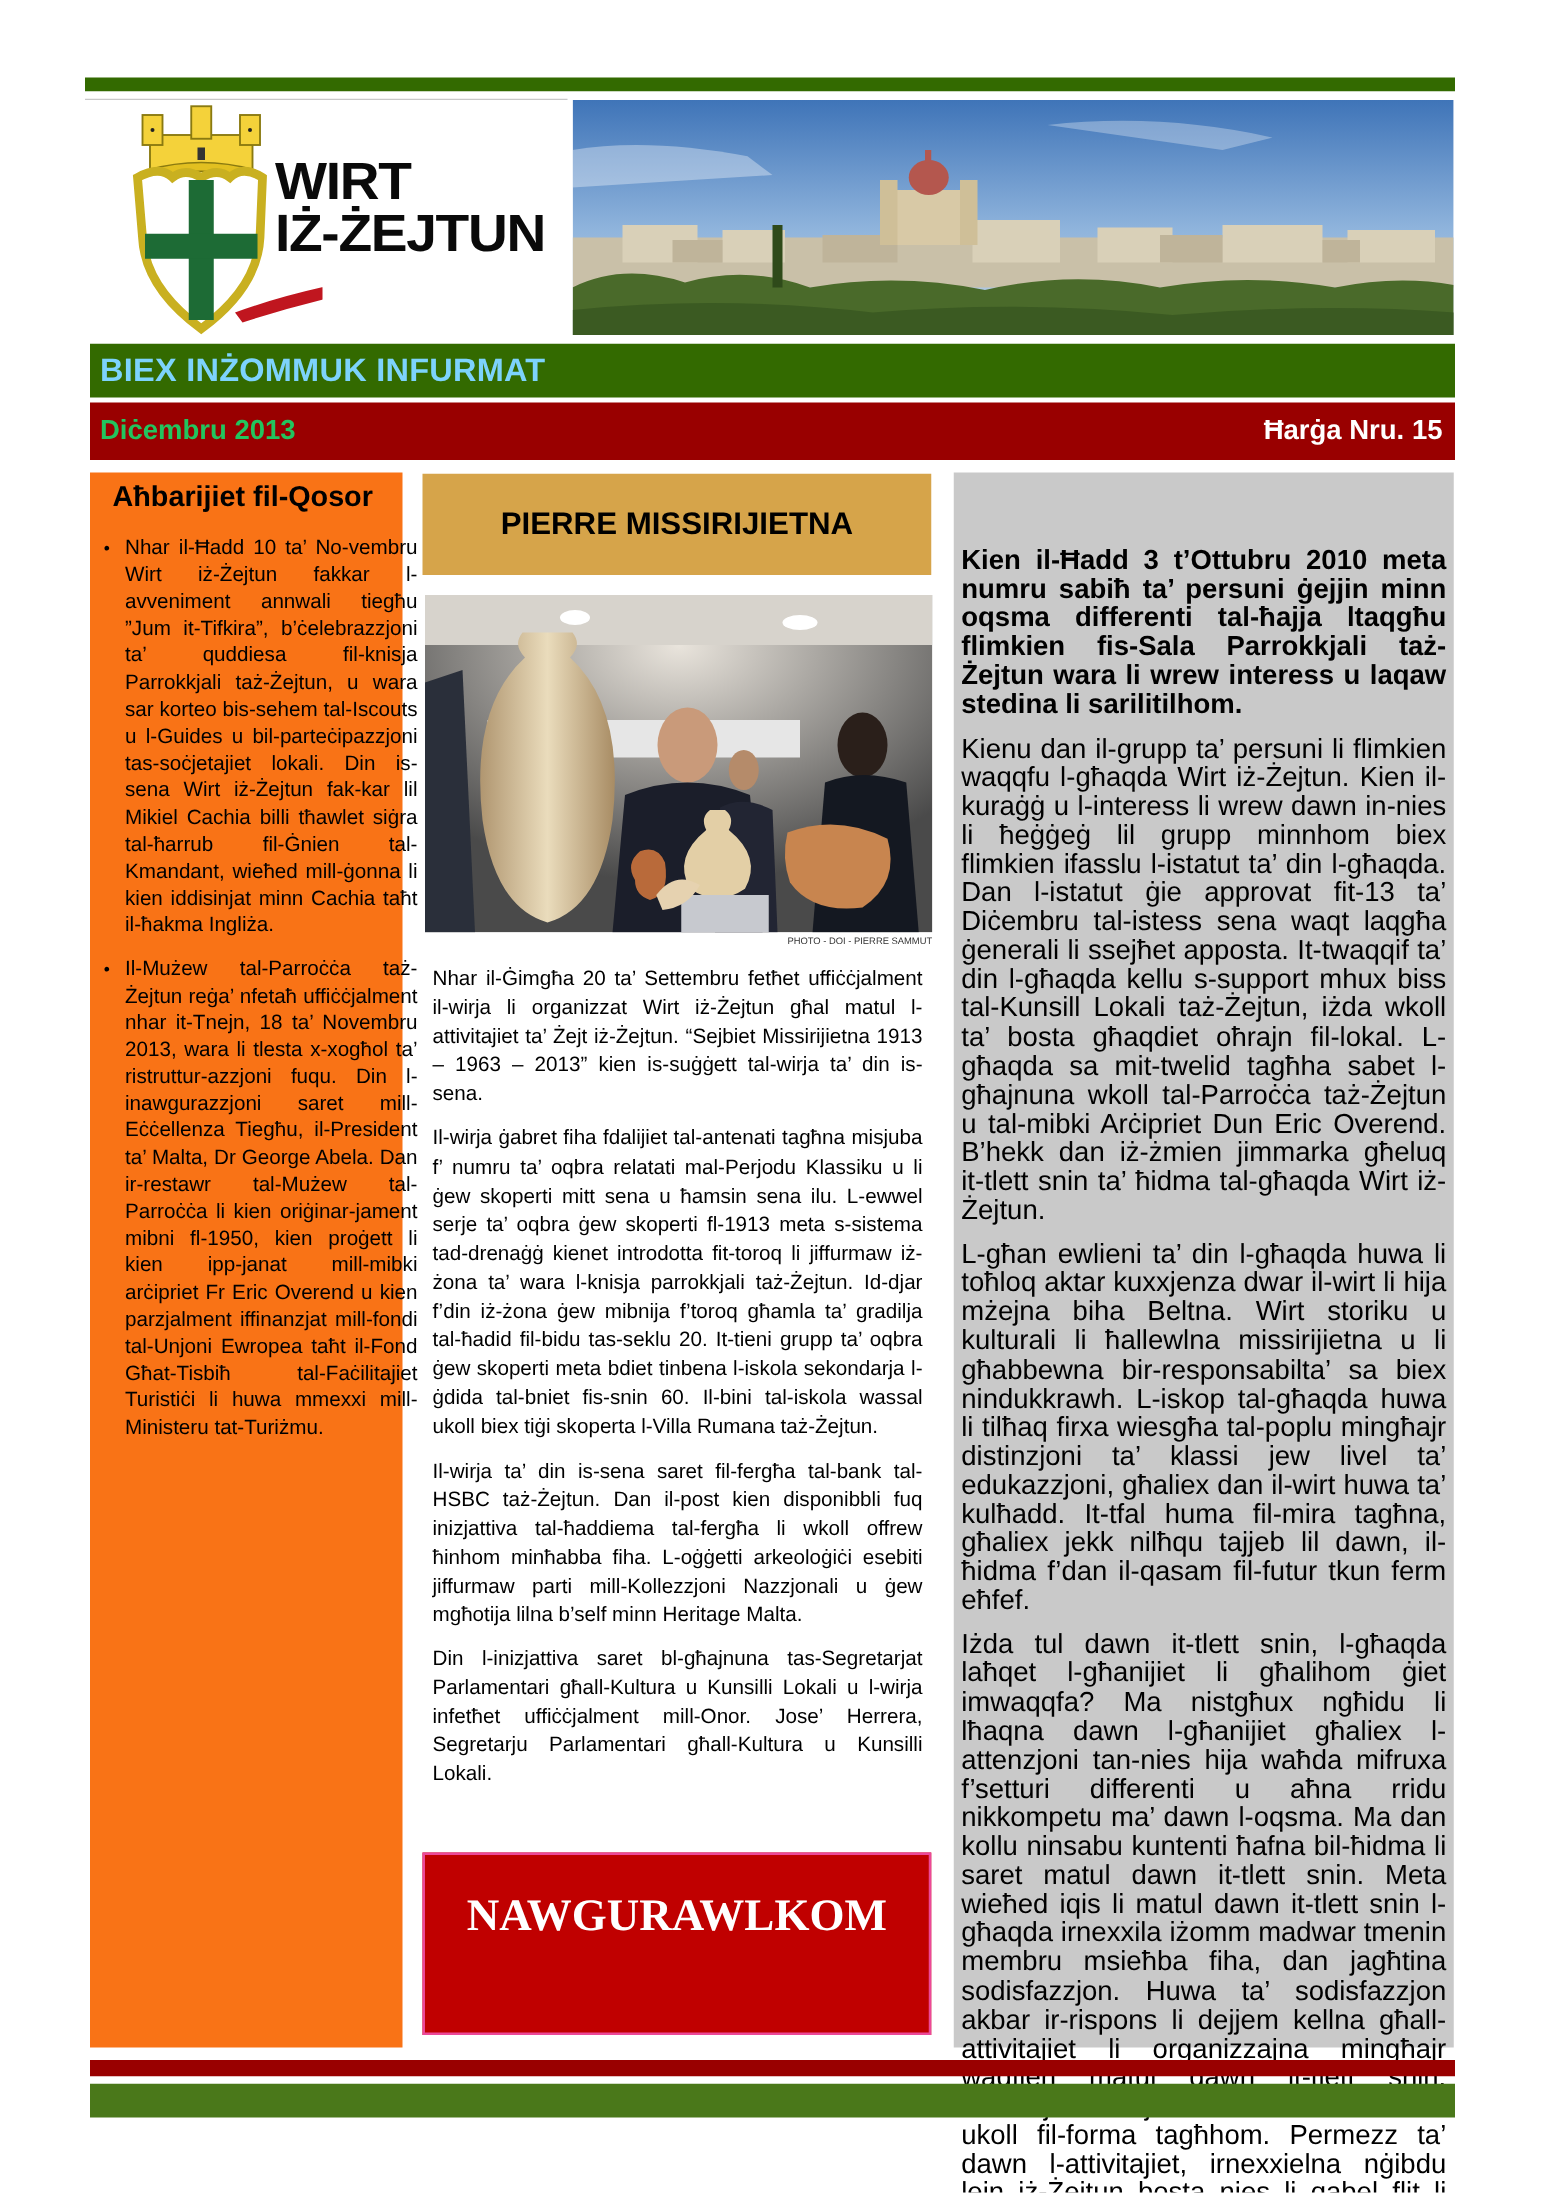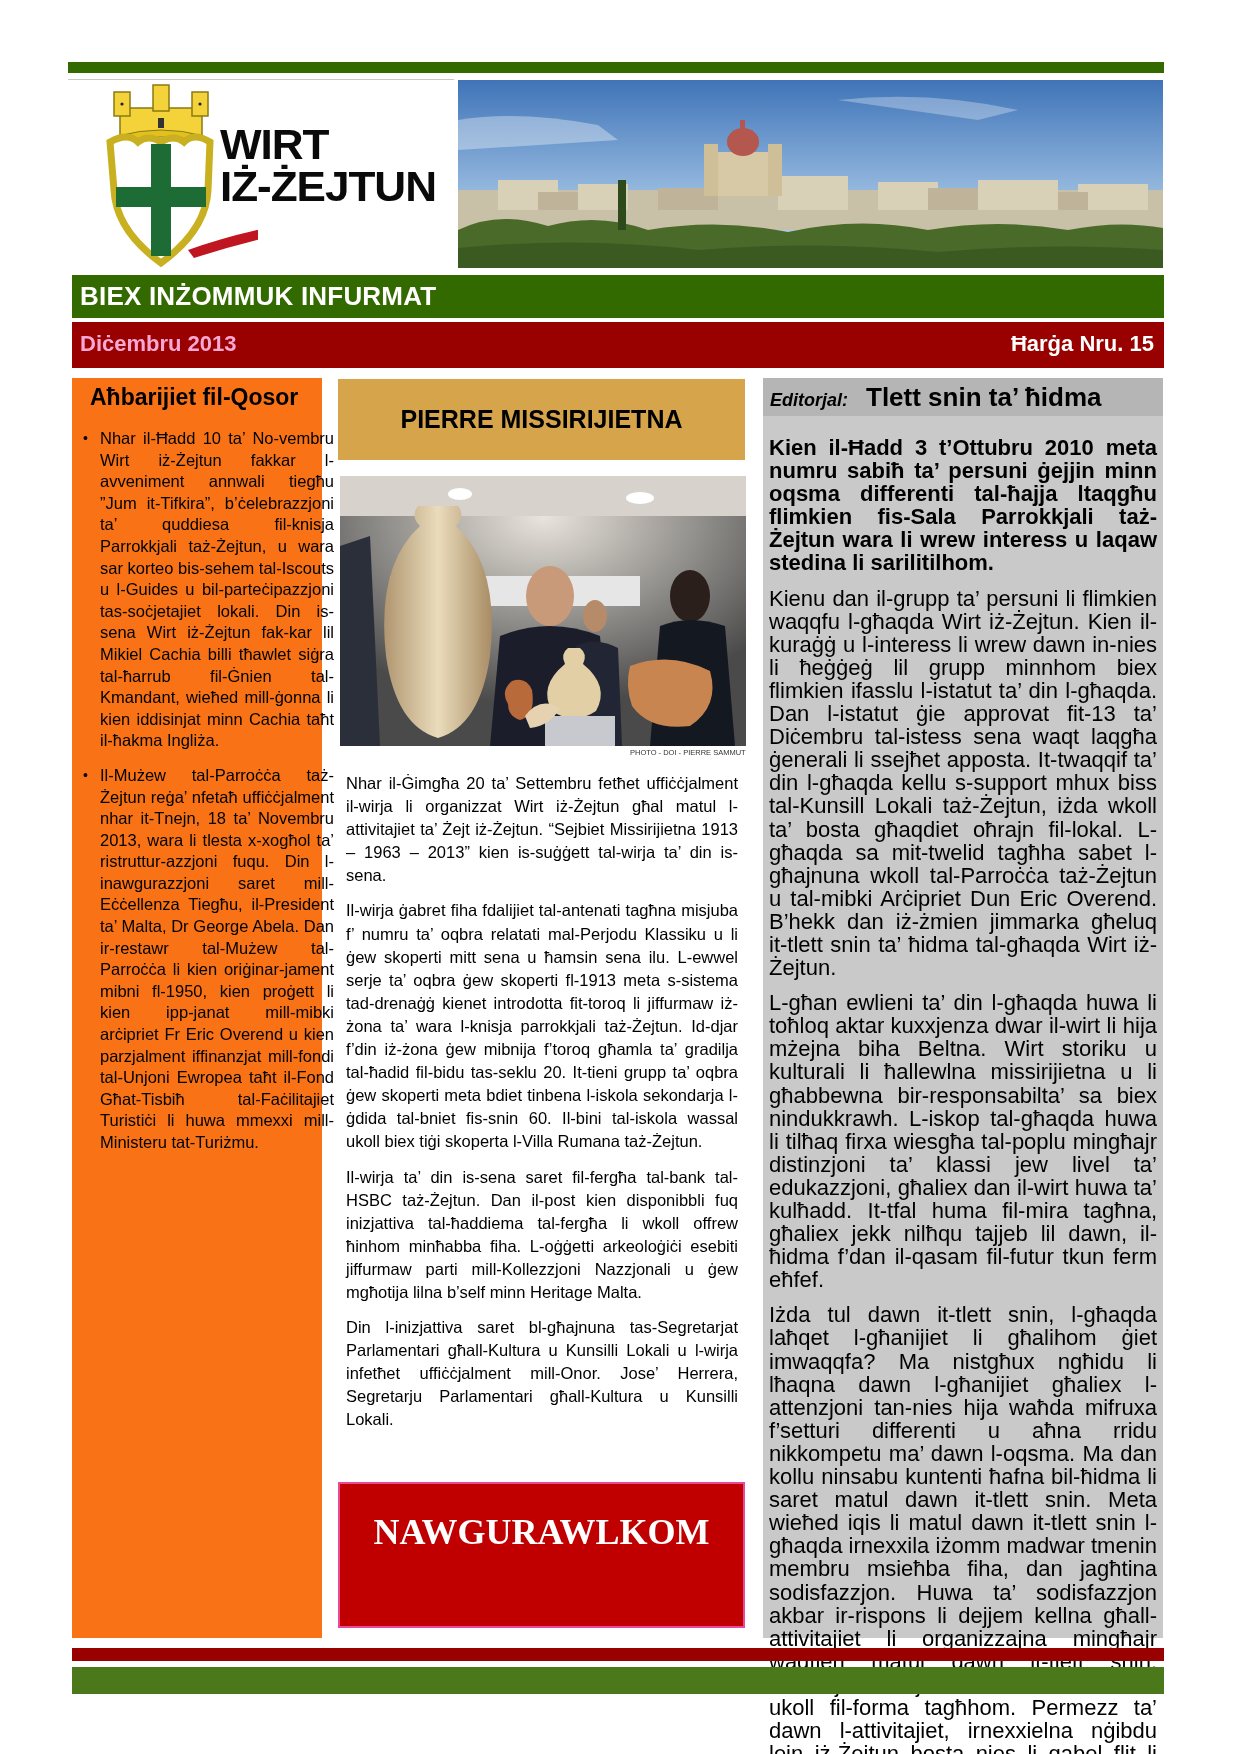--- a/index.html
+++ b/index.html
@@ -9,23 +9,23 @@
   .thin-line { left: 68px; top: 79px; width: 386px; height: 1px; background: #c8c8c8; }
 
   
   .logo { left: 68px; top: 80px; width: 386px; height: 190px; }
   .logo-text { position: absolute; left: 152px; top: 44px; font-family: "Liberation Sans", sans-serif; font-weight: 900; font-size: 42px; line-height: 42px; letter-spacing: -1px; color: #0a0a0a; }
   .logo-text div { transform: scaleX(1.05); transform-origin: left; }
 
   .photo-top { left: 458px; top: 80px; width: 705px; height: 188px; overflow: hidden; }
 
   .banner-green { left: 72px; top: 275px; width: 1092px; height: 43px; background: #336a00; }
-  .banner-green span { position: absolute; left: 8px; top: 6px; color: #ffffff; font-weight: bold; font-size: 26px; letter-spacing: 0.2px; text-align: right; }
+  .banner-green span { position: absolute; left: 8px; top: 6px; color: #7dd3fc; font-weight: bold; font-size: 26px; letter-spacing: 0.2px; text-align: right; }
   .banner-red { left: 72px; top: 322px; width: 1092px; height: 46px; background: #990000; }
-  .banner-red .left { position: absolute; left: 8px; top: 9px; color: #f9a8d4; font-weight: bold; font-size: 22px; }
+  .banner-red .left { position: absolute; left: 8px; top: 9px; color: #22c55e; font-weight: bold; font-size: 22px; }
   .banner-red .right { position: absolute; right: 10px; top: 9px; color: #fff; font-weight: bold; font-size: 22px; }
 
   
   .col-left { left: 72px; top: 378px; width: 250px; height: 1260px; background: #f97316; }
   .col-left h2 { margin: 0; position: absolute; left: 18px; top: 6px; font-size: 23px; font-weight: bold; white-space: nowrap; }
   .col-left ul { position: absolute; left: 8px; top: 50px; width: 234px; margin: 0; padding: 0 0 0 20px; list-style: none; }
   .col-left li { position: relative; font-size: 16.5px; line-height: 21.6px; text-align: justify; margin-bottom: 13px; hyphens: manual; }
   .col-left li::before { content: "•"; position: absolute; left: -17px; top: 0; font-size: 14px; }
 
   
@@ -185,24 +185,20 @@
   <p>Nhar il-Ġimgħa 20 ta’ Settembru fetħet uffiċċjalment il-wirja li organizzat Wirt iż-Żejtun għal matul l-attivitajiet ta’ Żejt iż-Żejtun. “Sejbiet Missirijietna 1913 – 1963 – 2013” kien is-suġġett tal-wirja ta’ din is-sena.</p>
   <p>Il-wirja ġabret fiha fdalijiet tal-antenati tagħna misjuba f’ numru ta’ oqbra relatati mal-Perjodu Klassiku u li ġew skoperti mitt sena u ħamsin sena ilu. L-ewwel serje ta’ oqbra ġew skoperti fl-1913 meta s-sistema tad-drenaġġ kienet introdotta fit-toroq li jiffurmaw iż-żona ta’ wara l-knisja parrokkjali taż-Żejtun. Id-djar f’din iż-żona ġew mibnija f’toroq għamla ta’ gradilja tal-ħadid fil-bidu tas-seklu 20. It-tieni grupp ta’ oqbra ġew skoperti meta bdiet tinbena l-iskola sekondarja l-ġdida tal-bniet fis-snin 60. Il-bini tal-iskola wassal ukoll biex tiġi skoperta l-Villa Rumana taż-Żejtun.</p>
   <p>Il-wirja ta’ din is-sena saret fil-fergħa tal-bank tal-HSBC taż-Żejtun. Dan il-post kien disponibbli fuq inizjattiva tal-ħaddiema tal-fergħa li wkoll offrew ħinhom minħabba fiha. L-oġġetti arkeoloġiċi esebiti jiffurmaw parti mill-Kollezzjoni Nazzjonali u ġew mgħotija lilna b’self minn Heritage Malta.</p>
   <p>Din l-inizjattiva saret bl-għajnuna tas-Segretarjat Parlamentari għall-Kultura u Kunsilli Lokali u l-wirja infetħet uffiċċjalment mill-Onor. Jose’ Herrera, Segretarju Parlamentari għall-Kultura u Kunsilli Lokali.</p>
 </div>
 <div class="abs greeting">
   <div class="l1">NAWGURAWLKOM</div>
 </div>
 
 <div class="abs col-right">
-  <div class="edit-head">
-    <span class="lbl">Editorjal:</span>
-    <span class="ttl">Tlett snin ta’ ħidma</span>
-  </div>
   <div class="txt">
     <p class="lead">Kien il-Ħadd 3 t’Ottubru 2010 meta numru sabiħ ta’ persuni ġejjin minn oqsma differenti tal-ħajja ltaqgħu flimkien fis-Sala Parrokkjali taż-Żejtun wara li wrew interess u laqaw stedina li sarilitilhom.</p>
     <p>Kienu dan il-grupp ta’ persuni li flimkien waqqfu l-għaqda Wirt iż-Żejtun. Kien il-kuraġġ u l-interess li wrew dawn in-nies li ħeġġeġ lil grupp minnhom biex flimkien ifasslu l-istatut ta’ din l-għaqda. Dan l-istatut ġie approvat fit-13 ta’ Diċembru tal-istess sena waqt laqgħa ġenerali li ssejħet apposta. It-twaqqif ta’ din l-għaqda kellu s-support mhux biss tal-Kunsill Lokali taż-Żejtun, iżda wkoll ta’ bosta għaqdiet oħrajn fil-lokal. L-għaqda sa mit-twelid tagħha sabet l-għajnuna wkoll tal-Parroċċa taż-Żejtun u tal-mibki Arċipriet Dun Eric Overend. B’hekk dan iż-żmien jimmarka għeluq it-tlett snin ta’ ħidma tal-għaqda Wirt iż-Żejtun.</p>
     <p>L-għan ewlieni ta’ din l-għaqda huwa li toħloq aktar kuxxjenza dwar il-wirt li hija mżejna biha Beltna. Wirt storiku u kulturali li ħallewlna missirijietna u li għabbewna bir-responsabilta’ sa biex nindukkrawh. L-iskop tal-għaqda huwa li tilħaq firxa wiesgħa tal-poplu mingħajr distinzjoni ta’ klassi jew livel ta’ edukazzjoni, għaliex dan il-wirt huwa ta’ kulħadd. It-tfal huma fil-mira tagħna, għaliex jekk nilħqu tajjeb lil dawn, il-ħidma f’dan il-qasam fil-futur tkun ferm eħfef.</p>
     <p>Iżda tul dawn it-tlett snin, l-għaqda laħqet l-għanijiet li għalihom ġiet imwaqqfa? Ma nistgħux ngħidu li lħaqna dawn l-għanijiet għaliex l-attenzjoni tan-nies hija waħda mifruxa f’setturi differenti u aħna rridu nikkompetu ma’ dawn l-oqsma. Ma dan kollu ninsabu kuntenti ħafna bil-ħidma li saret matul dawn it-tlett snin. Meta wieħed iqis li matul dawn it-tlett snin l-għaqda irnexxila iżomm madwar tmenin membru msieħba fiha, dan jagħtina sodisfazzjon. Huwa ta’ sodisfazzjon akbar ir-rispons li dejjem kellna għall-attivitajiet li organizzajna mingħajr waqfien matul dawn it-tlett snin. Attivitajiet li varjaw kemm fil-kontenut kif ukoll fil-forma tagħhom. Permezz ta’ dawn l-attivitajiet, irnexxielna nġibdu lejn iż-Żejtun bosta nies li qabel flit li xejn apprezzaw il-wirt ta’ Beltna. Fuq kollox kellna Żwieten li attendew, ipparteċipaw u fehmu aħjar dak li jsawwar l-identita’ tagħhom.</p>
     <p>J’Alla jkollna aktar snin ta’ ħidma b’risq Wirt iż-Żejtun.</p>
   </div>
 </div>
 
 <div class="abs bar-bot-red"></div>

